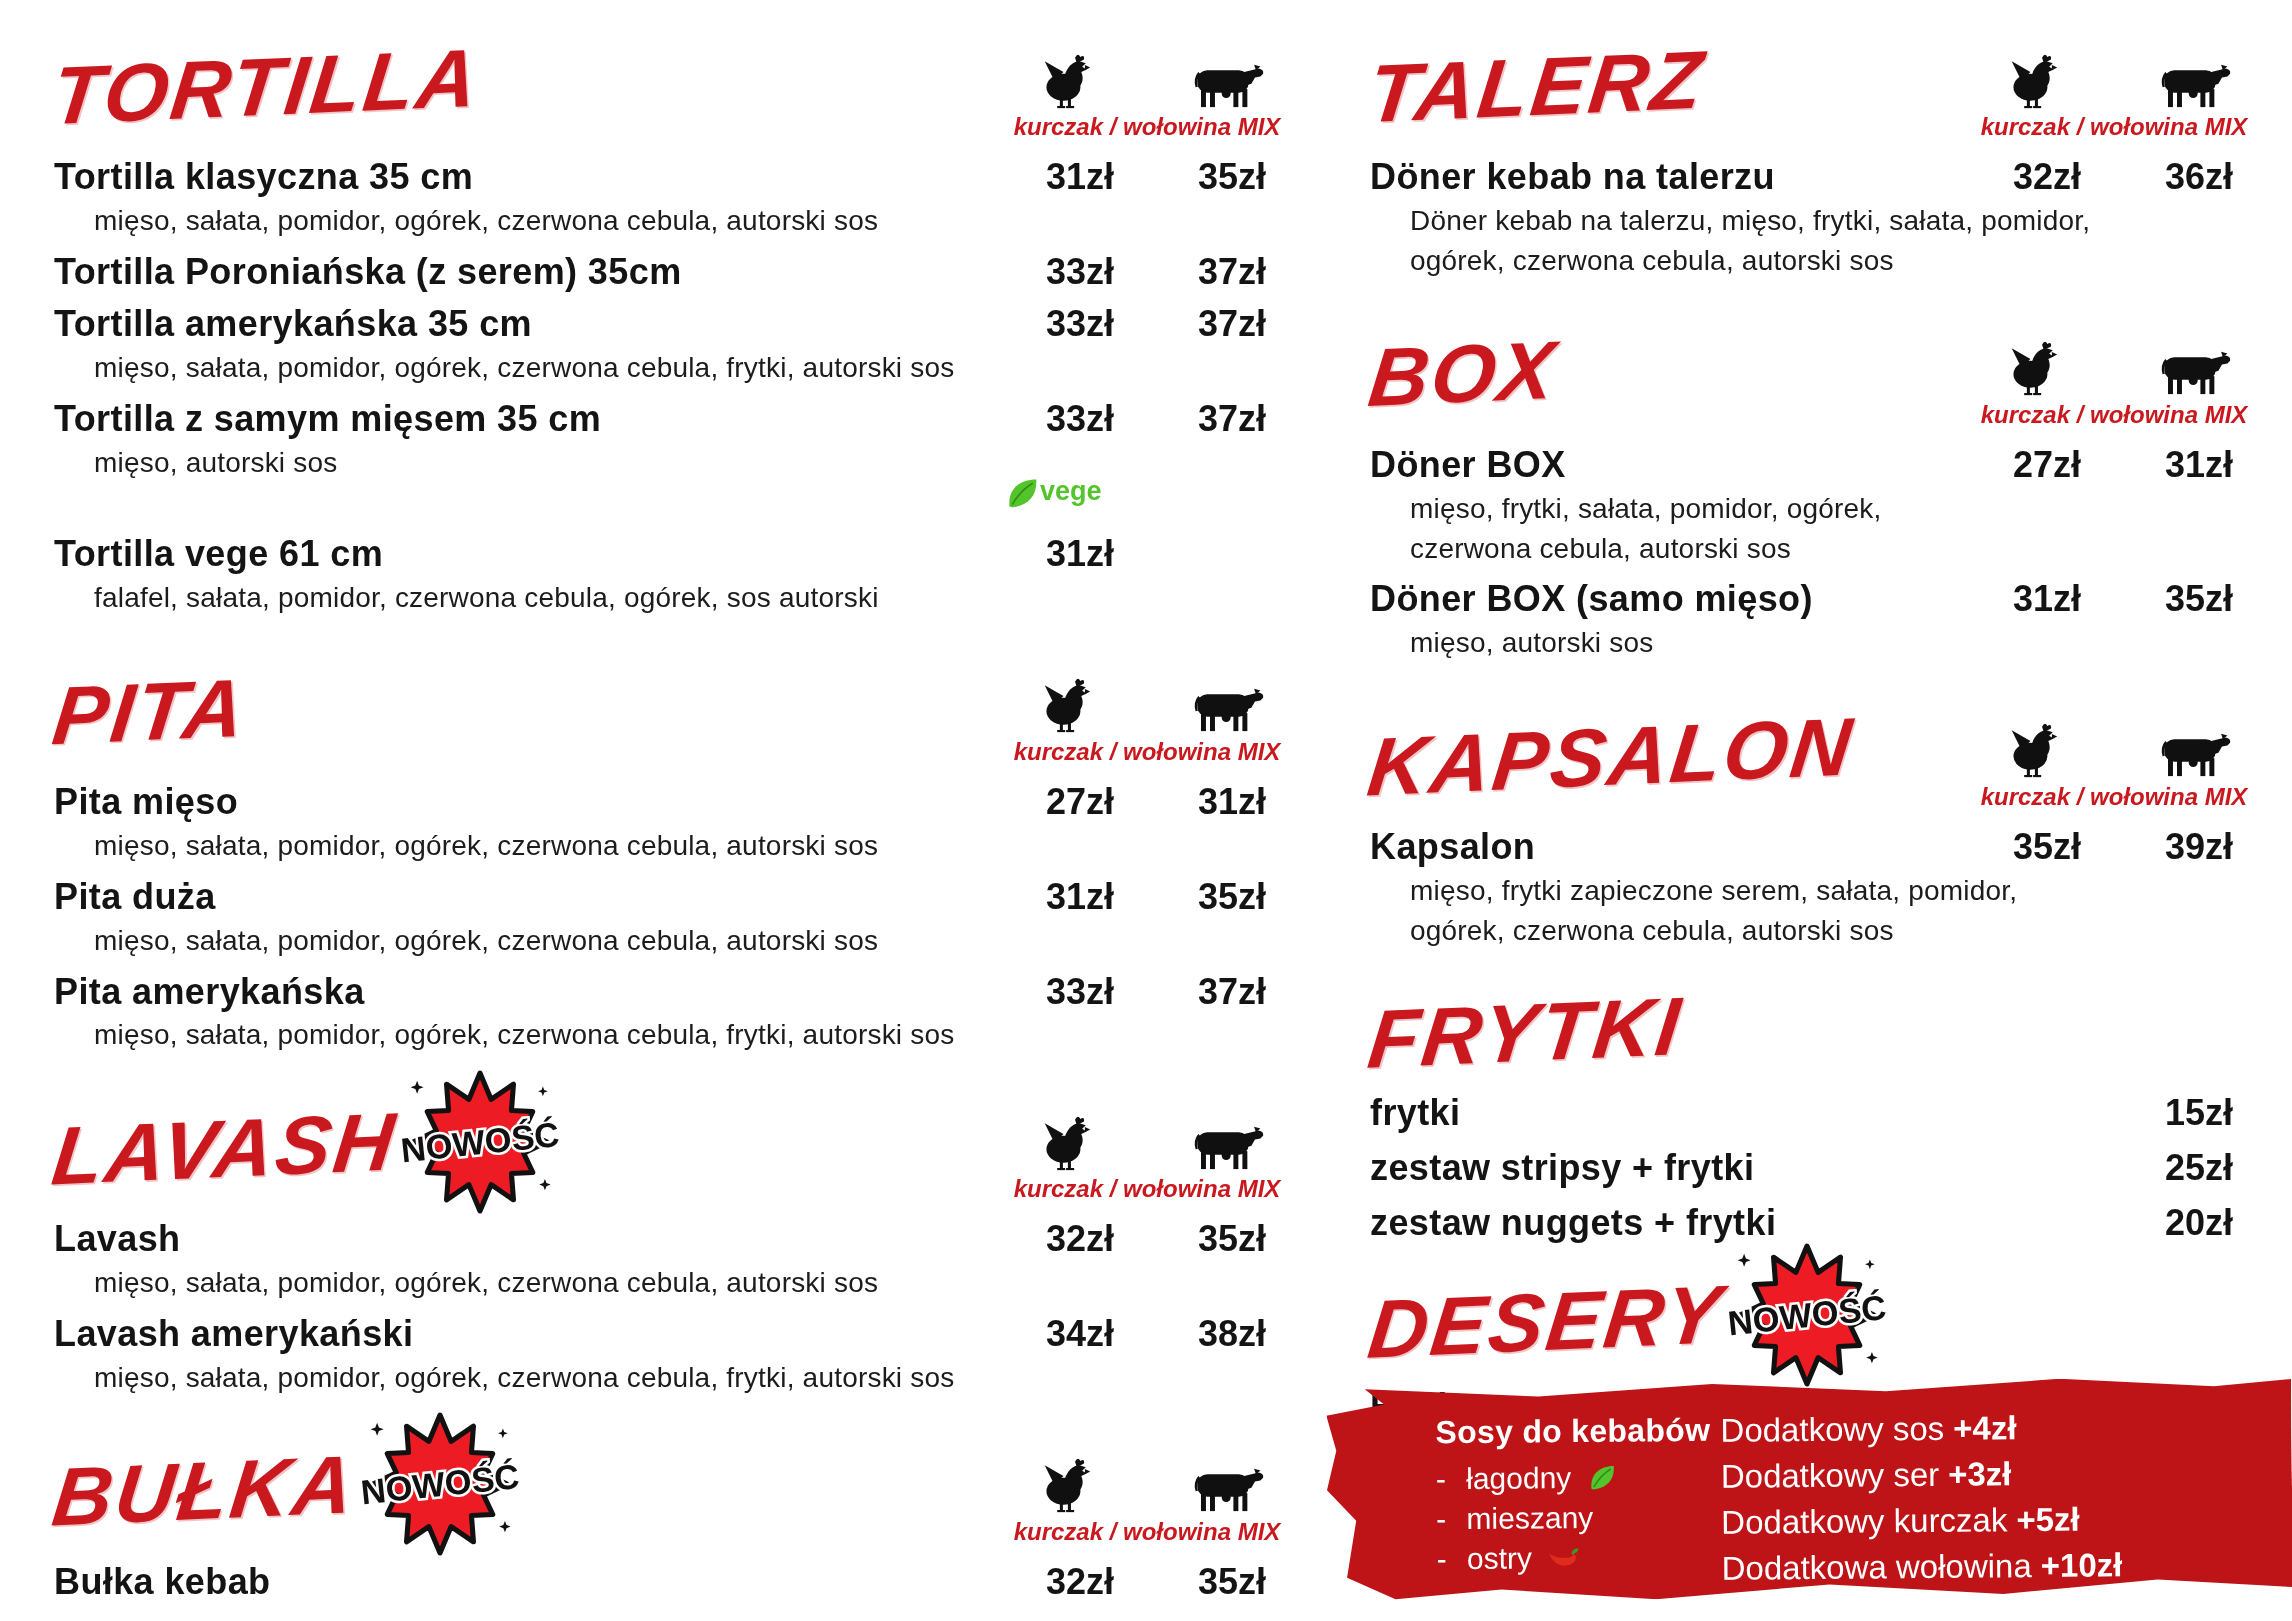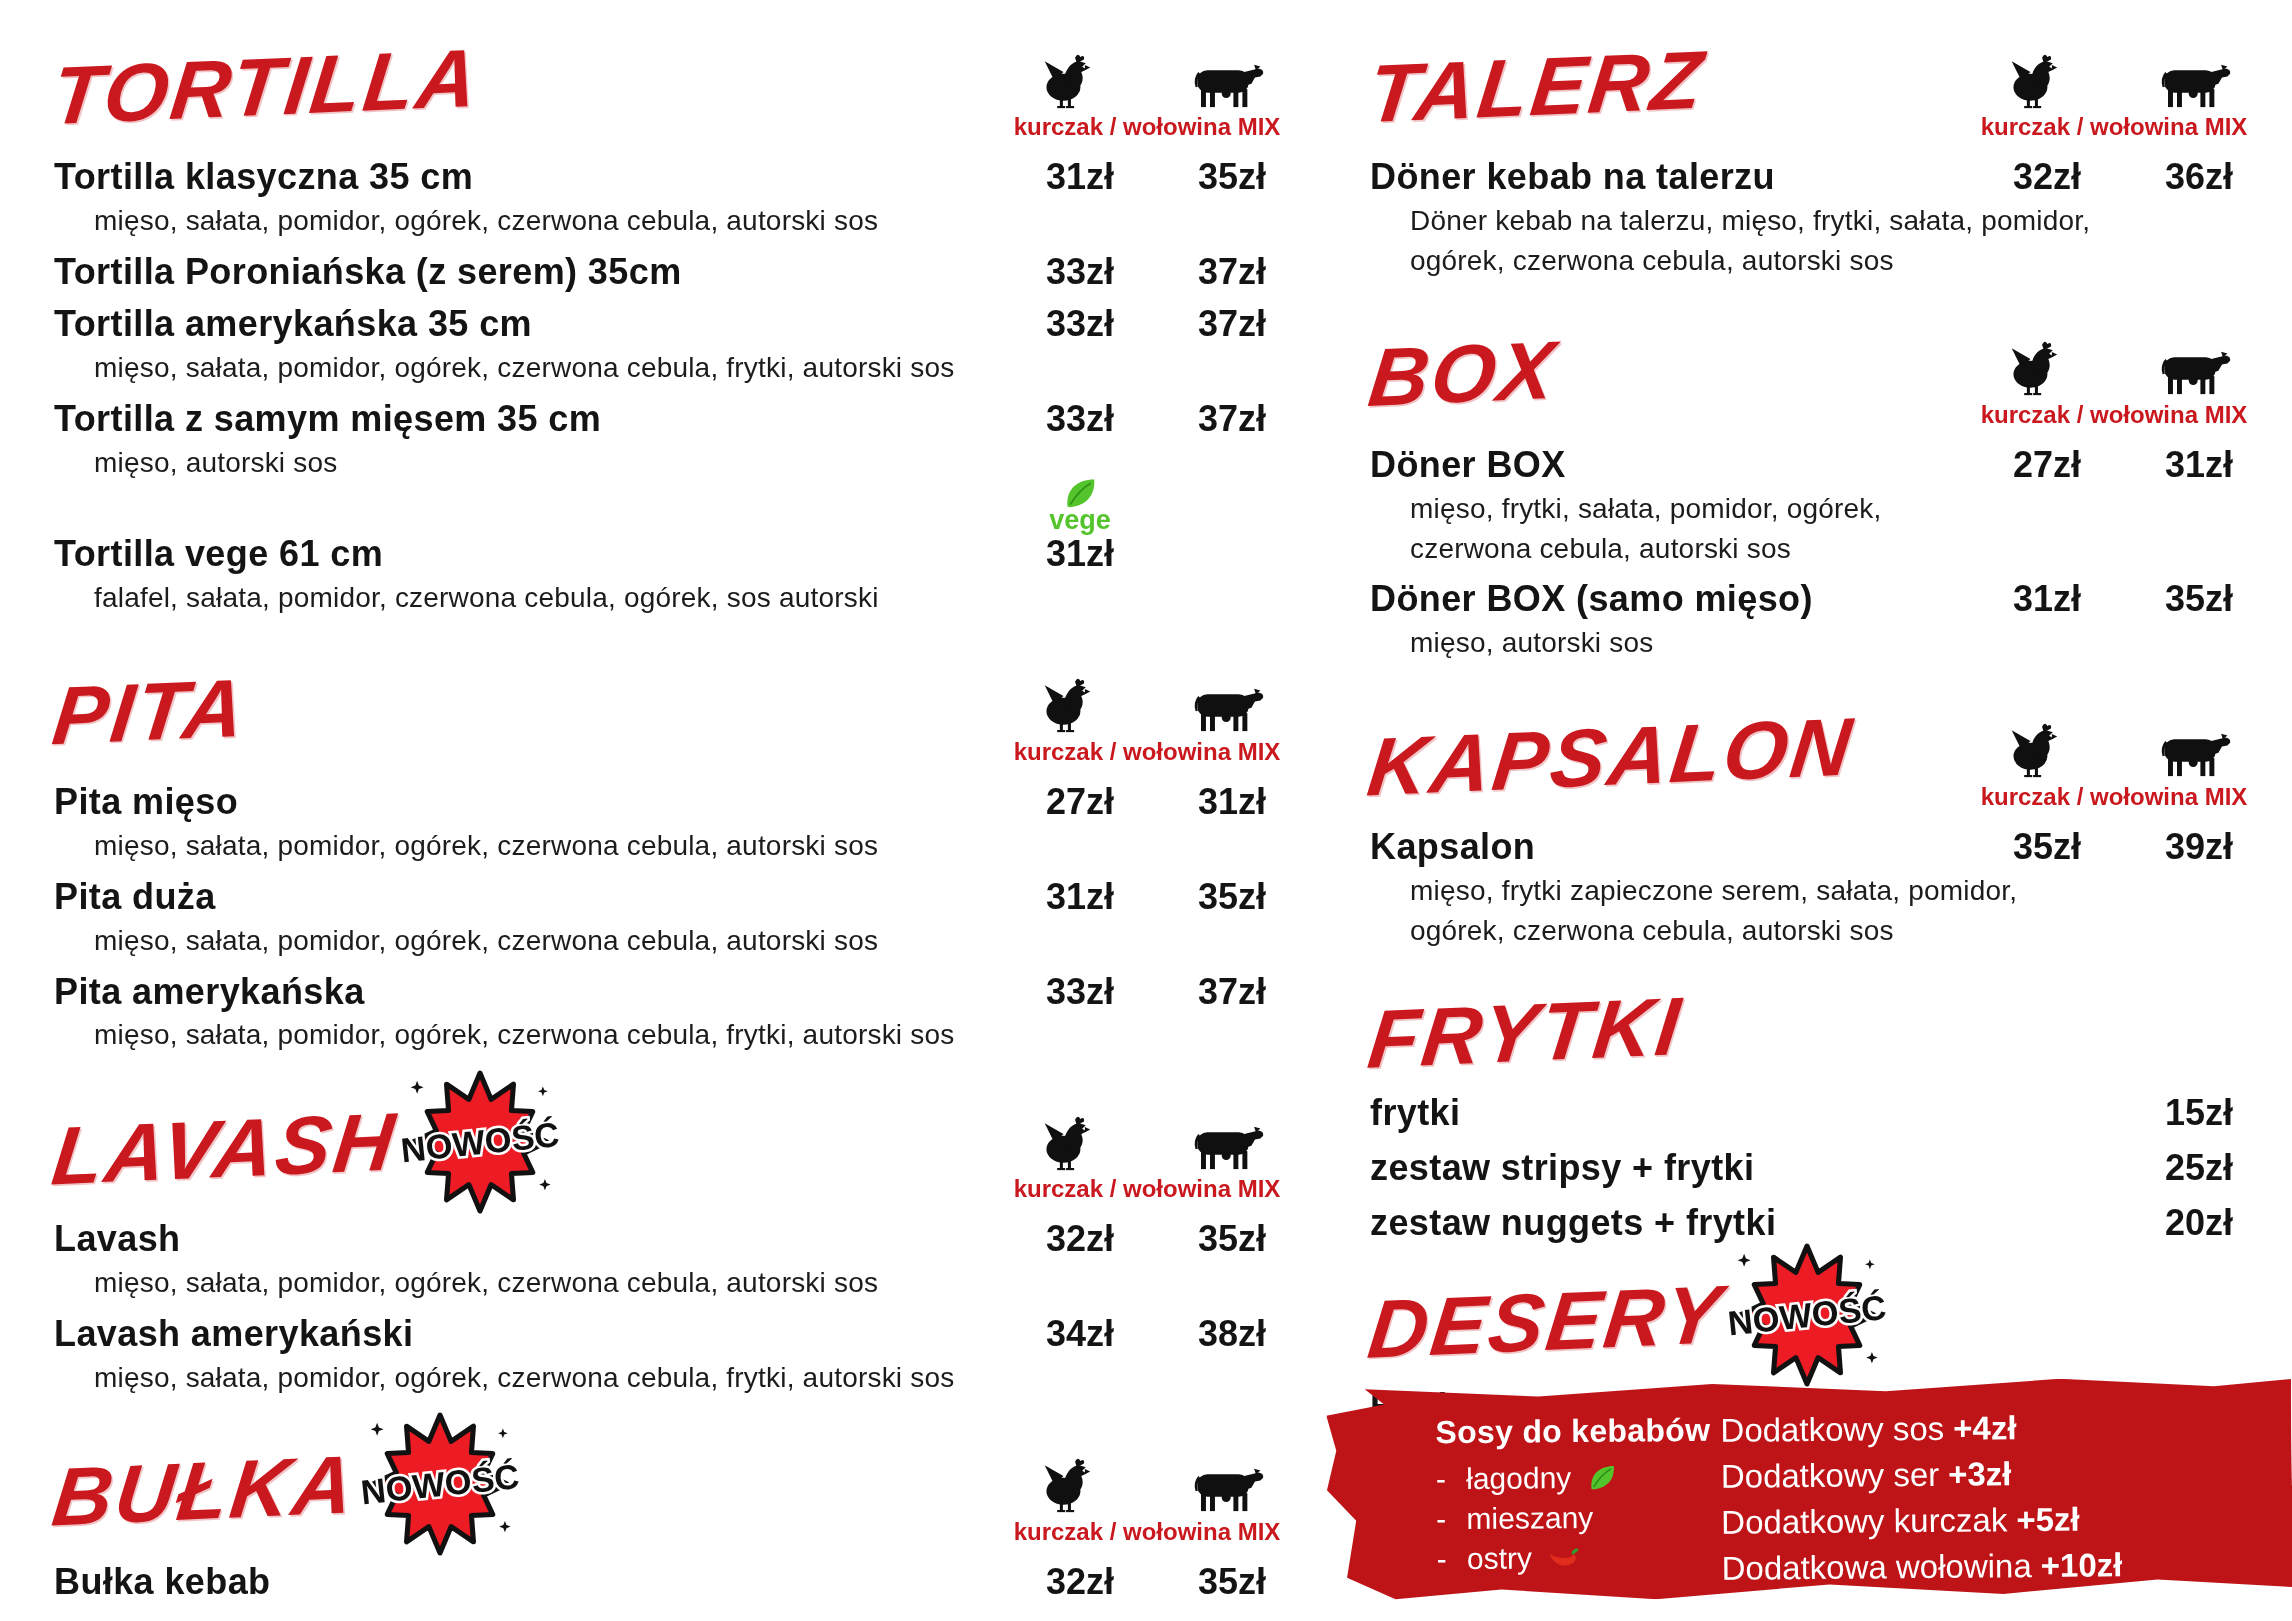--- a/index.html
+++ b/index.html
@@ -28,30 +28,30 @@
   .stitle{
     display:inline-block;font-size:82px;font-weight:700;font-style:italic;line-height:.95;
     color:var(--accent-red);letter-spacing:2.7px;transform:skewX(-9deg) rotate(-2.5deg);
     text-shadow:1.8px 1.8px 0 rgba(201,24,30,.25);white-space:nowrap;
   }
   .badge{width:142px;height:142px;overflow:visible;margin:-30px 0 -16px 1.8px;flex:0 0 auto;}
 
   .phead{width:322px;flex:0 0 auto;}
   .icons{display:flex;height:57px;}
   .icell{flex:1;display:flex;justify-content:center;align-items:flex-end;}
-  .plabel{font-size:24px;font-weight:700;color:var(--accent-red);text-align:center;white-space:nowrap;margin-top:4.5px;}
+  .plabel{font-size:24px;font-weight:700;color:var(--accent-red);text-align:center;white-space:nowrap;margin-top:4.5px;font-style:italic;}
 
   .item{margin-bottom:9px;}
   .row{display:flex;align-items:baseline;position:relative;}
   .iname{flex:1;font-size:36px;font-weight:700;line-height:1.2;letter-spacing:0.4px;}
   .pcell{width:152px;flex:0 0 auto;text-align:center;font-size:36px;font-weight:700;}
   .idesc{font-size:28px;line-height:1.42;color:#1c1c1c;margin-top:2.7px;letter-spacing:0.2px;margin-left:40px;}
 
   .vege-item{margin-top:50px;}
-  .vege-tag{position:absolute;right:152px;top:-56px;width:152px;display:flex;flex-direction:column;align-items:center;line-height:1;text-align:center;}
+  .vege-tag{position:absolute;right:152px;top:-56px;width:152px;display:flex;flex-direction:row;align-items:center;line-height:1;text-align:center;}
   .vege-word{font-size:27px;font-weight:700;color:var(--vege-green);margin-top:-3.6px;}
 
   .srow{display:flex;align-items:baseline;margin-bottom:13.4px;}
   .sname{flex:1;font-size:36px;font-weight:700;letter-spacing:0.4px;}
   .sprice{width:152px;flex:0 0 auto;text-align:center;font-size:36px;font-weight:700;}
 
   .banner{
     position:absolute;left:1327px;top:1381px;width:965px;height:219px;
     background:var(--banner-red);color:#fff;display:flex;transform:rotate(-.5deg);
     clip-path:polygon(1% 30%,0% 14%,6% 9%,4% 2%,22% 6%,40% 1%,58% 5%,76% 0%,92% 4%,100% 1%,100% 96%,86% 92%,70% 98%,52% 93%,34% 99%,18% 94%,7% 98%,2% 88%,3% 62%,0% 48%);

